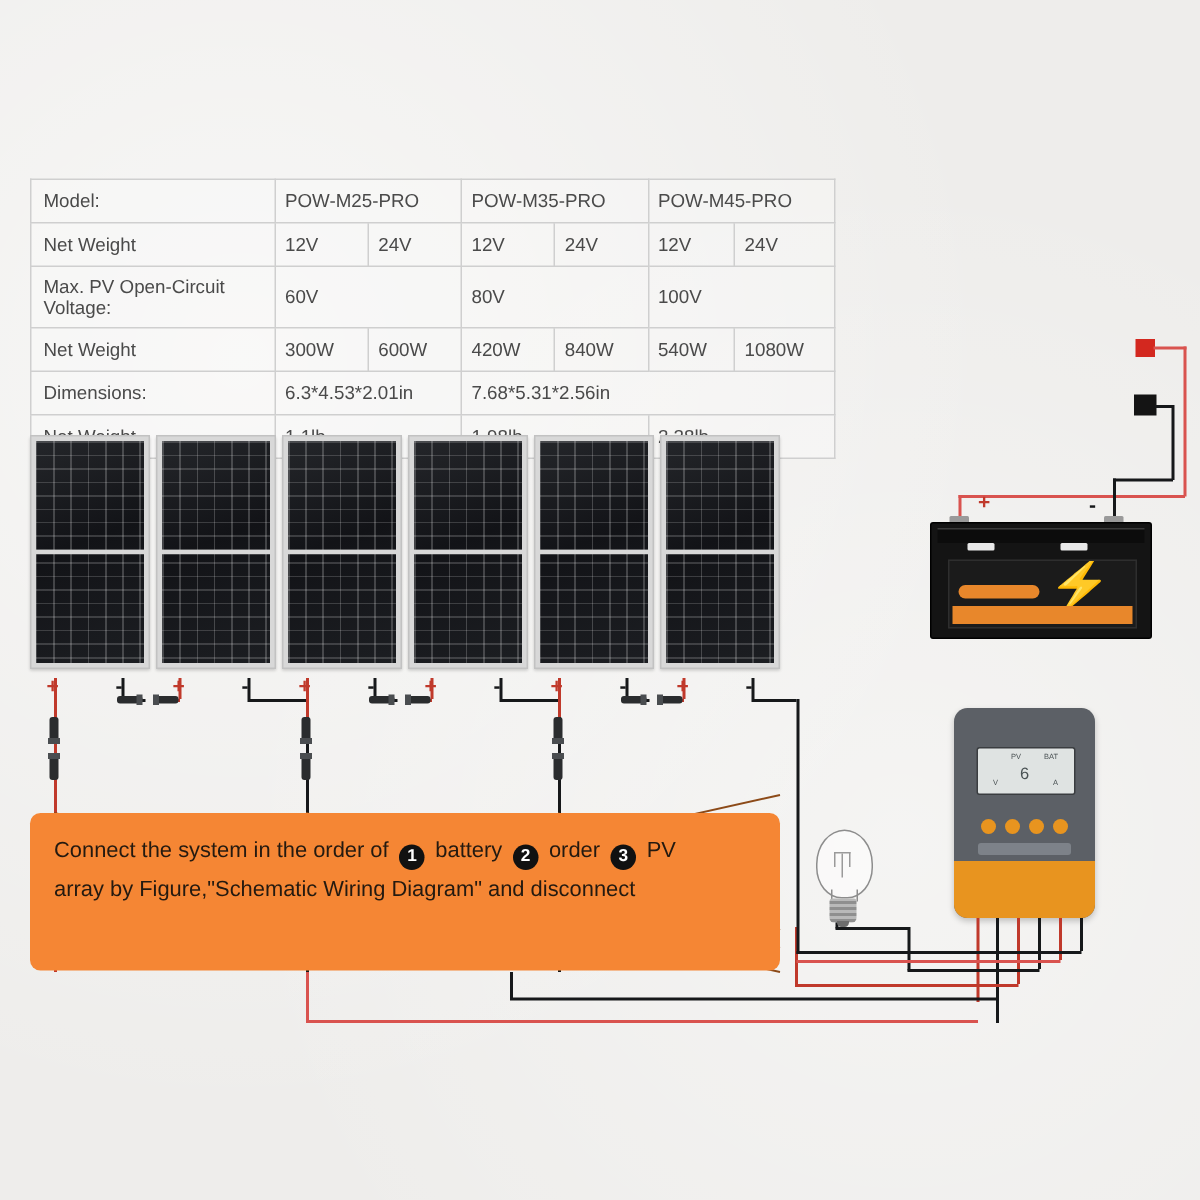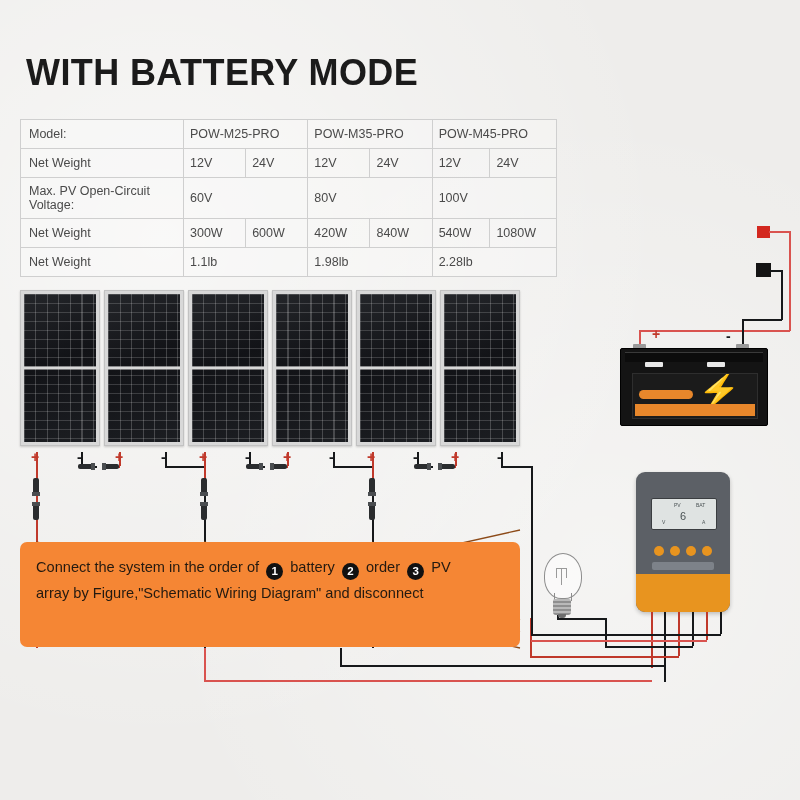--- a/index.html
+++ b/index.html
@@ -114,21 +114,20 @@
   .bulb-base{position:absolute;left:13px;top:46px;width:18px;height:16px;
      background:repeating-linear-gradient(180deg,#b9b9b9 0 2px,#8f8f8f 2px 4px);border-radius:2px 2px 3px 3px;}
   .bulb-tip{position:absolute;left:18px;top:61px;width:8px;height:4px;background:#6d6d6d;border-radius:0 0 3px 3px;}
   .fil{position:absolute;background:#9a9a9a;}
 </style>
 </head>
 <body>
 
 <div id="root">
 
-  <div id="title">WITH BATTERY MODE</div>
 
   <table id="spec-table">
     <tbody>
         <tr>
       <td class="lbl">Model:</td>
       <td class="ctr" colspan="2">POW-M25-PRO</td>
       <td class="ctr" colspan="2">POW-M35-PRO</td>
       <td class="ctr" colspan="2">POW-M45-PRO</td>
     </tr>
     <tr>
@@ -147,20 +146,25 @@
       <td class="ctr" colspan="2">100V</td>
     </tr>
     <tr>
       <td class="lbl">Net Weight</td>
       <td class="ctr">300W</td>
       <td class="ctr">600W</td>
       <td class="ctr">420W</td>
       <td class="ctr">840W</td>
       <td class="ctr">540W</td>
       <td class="ctr">1080W</td>
+    </tr>
+    <tr>
+      <td class="lbl">Dimensions:</td>
+      <td class="ctr" colspan="2">6.3*4.53*2.01in</td>
+      <td class="ctr" colspan="4">7.68*5.31*2.56in</td>
     </tr>
     <tr>
       <td class="lbl">Net Weight</td>
       <td class="ctr" colspan="2">1.1lb</td>
       <td class="ctr" colspan="2">1.98lb</td>
       <td class="ctr" colspan="2">2.28lb</td>
     </tr>
   </tbody>
     </table>
 

